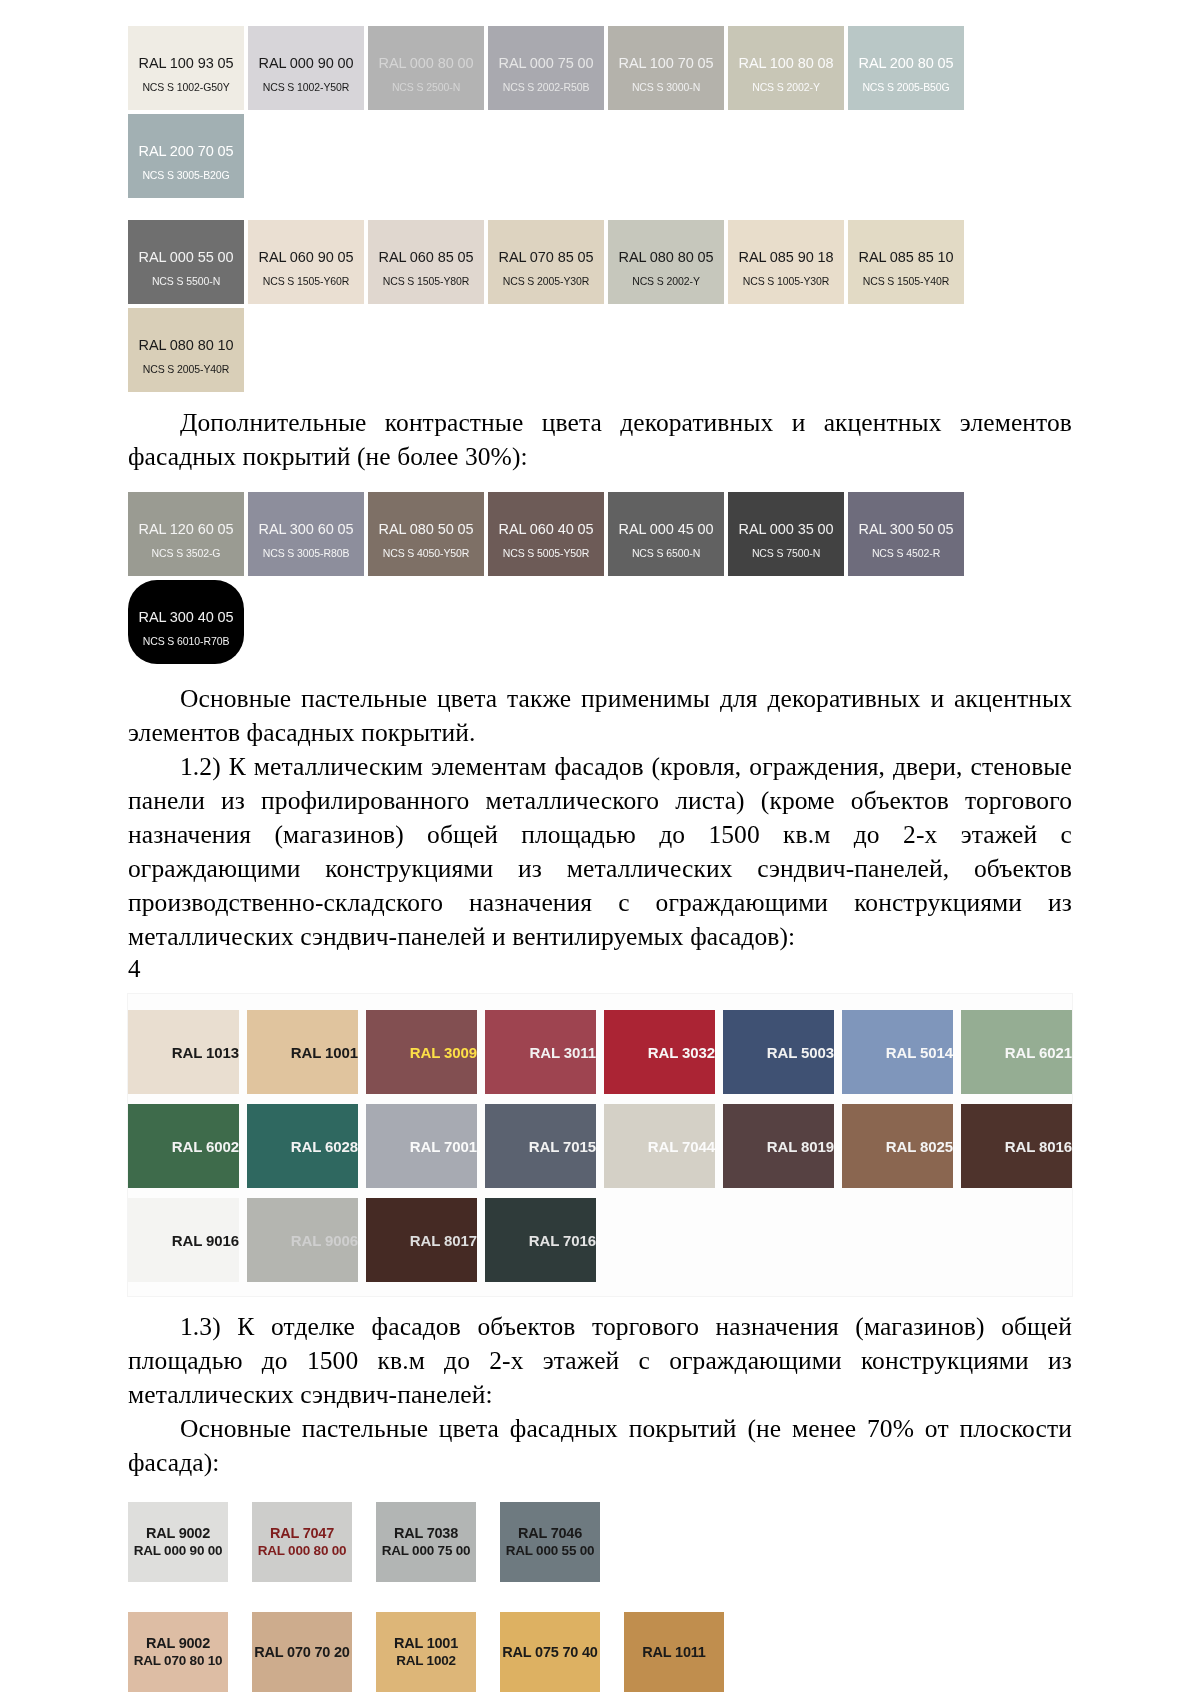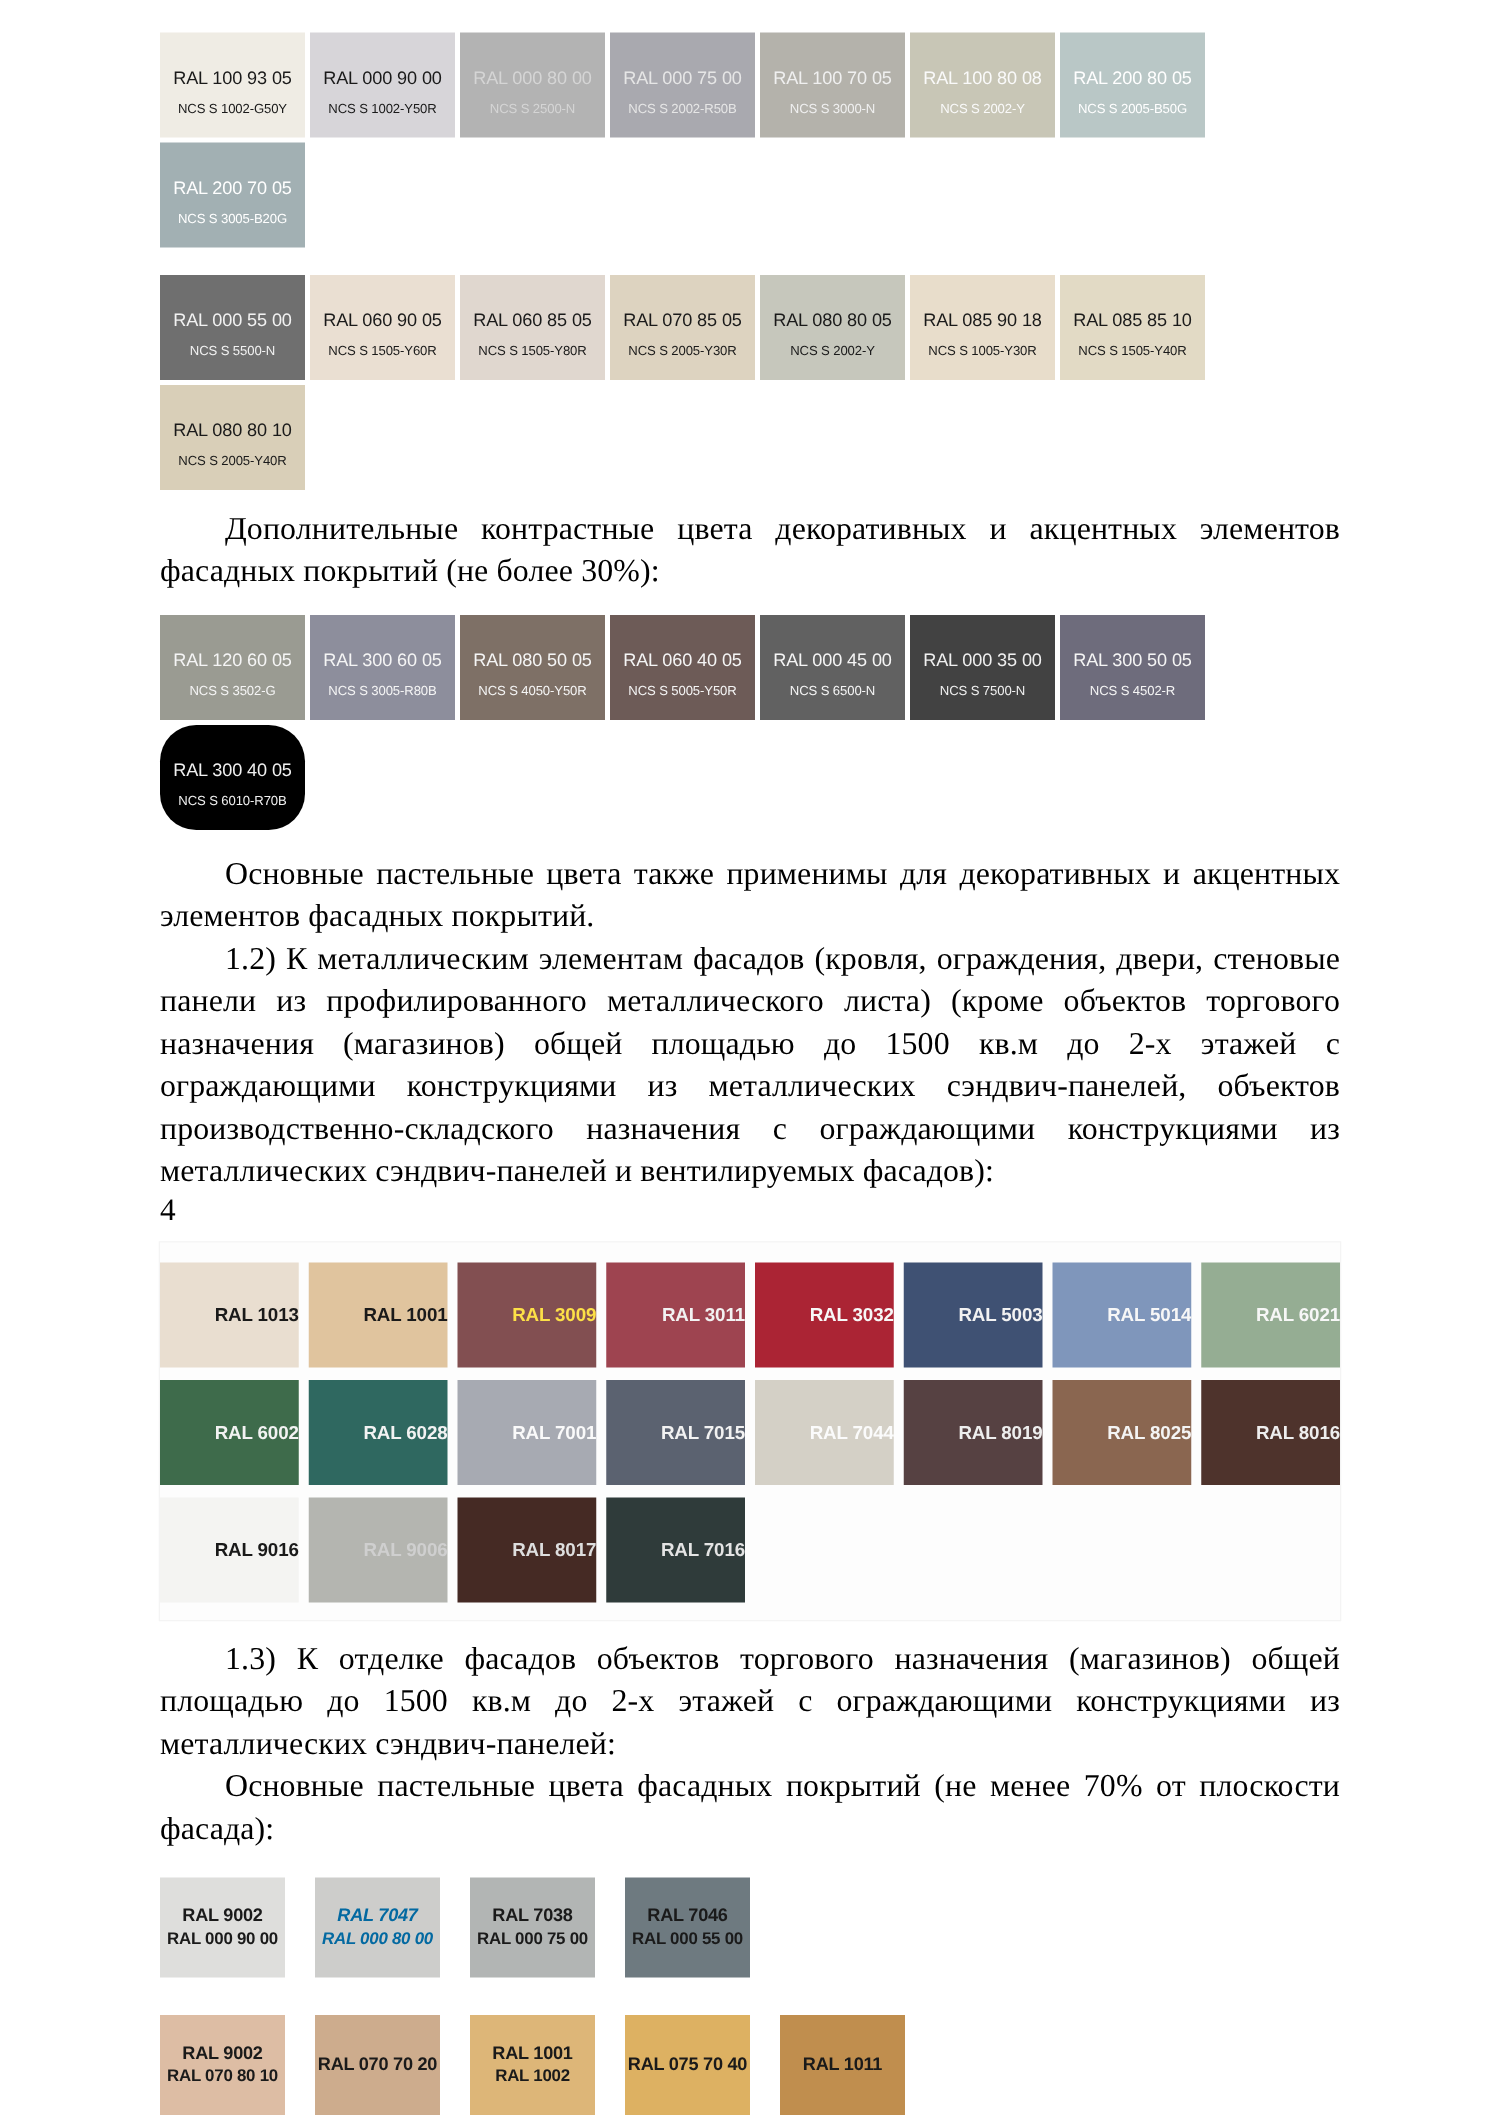--- a/index.html
+++ b/index.html
@@ -337,21 +337,21 @@
 
   <p class="body-text">Основные пастельные цвета фасадных покрытий (не менее 70% от плоскости фасада):</p>
 
   <div class="sp-22"></div>
 
   <div class="pair-grid" id="pair-row-1">
       <div class="pair-chip" style="background: rgb(222, 222, 220); color: rgb(26, 26, 26);">
         <div>RAL 9002</div>
         <div class="l2">RAL 000 90 00</div>
       </div>
-      <div class="pair-chip" style="background: rgb(205, 205, 203); color: #0369a1; font-style: italic;">
+      <div class="pair-chip" style="background: rgb(205, 205, 203); color: #7f1d1d;">
         <div>RAL 7047</div>
         <div class="l2">RAL 000 80 00</div>
       </div>
       <div class="pair-chip" style="background: rgb(178, 181, 180); color: rgb(26, 26, 26);">
         <div>RAL 7038</div>
         <div class="l2">RAL 000 75 00</div>
       </div>
       <div class="pair-chip" style="background: rgb(110, 122, 128); color: rgb(26, 26, 26);">
         <div>RAL 7046</div>
         <div class="l2">RAL 000 55 00</div>

